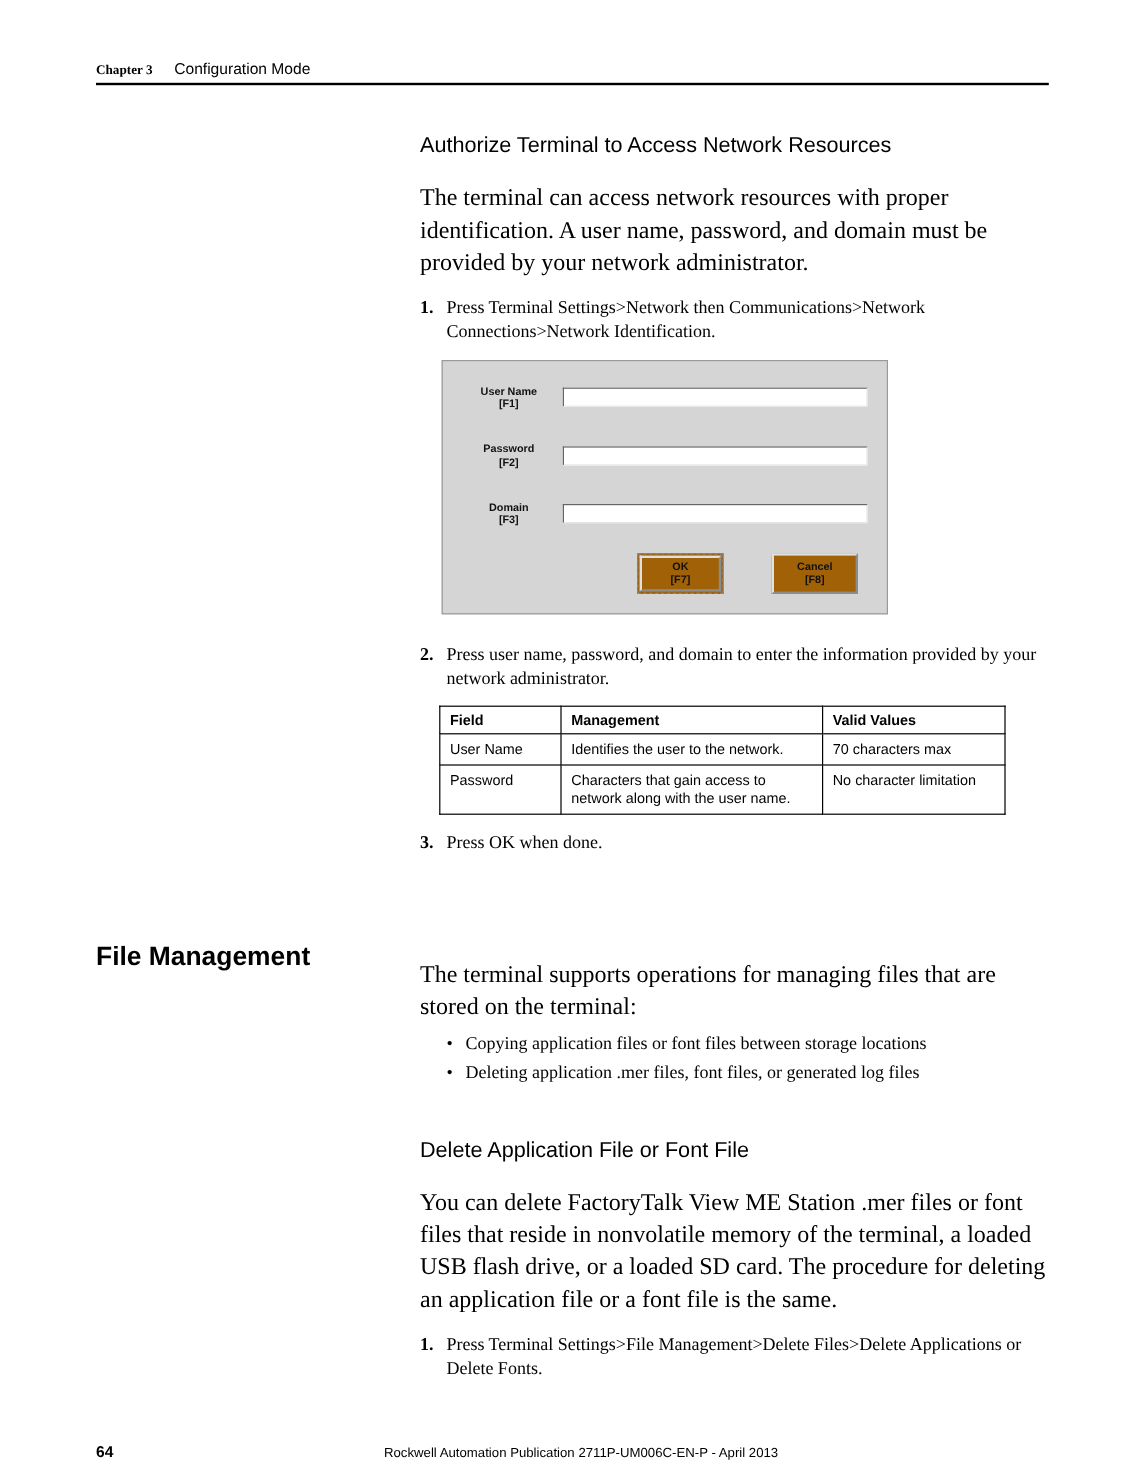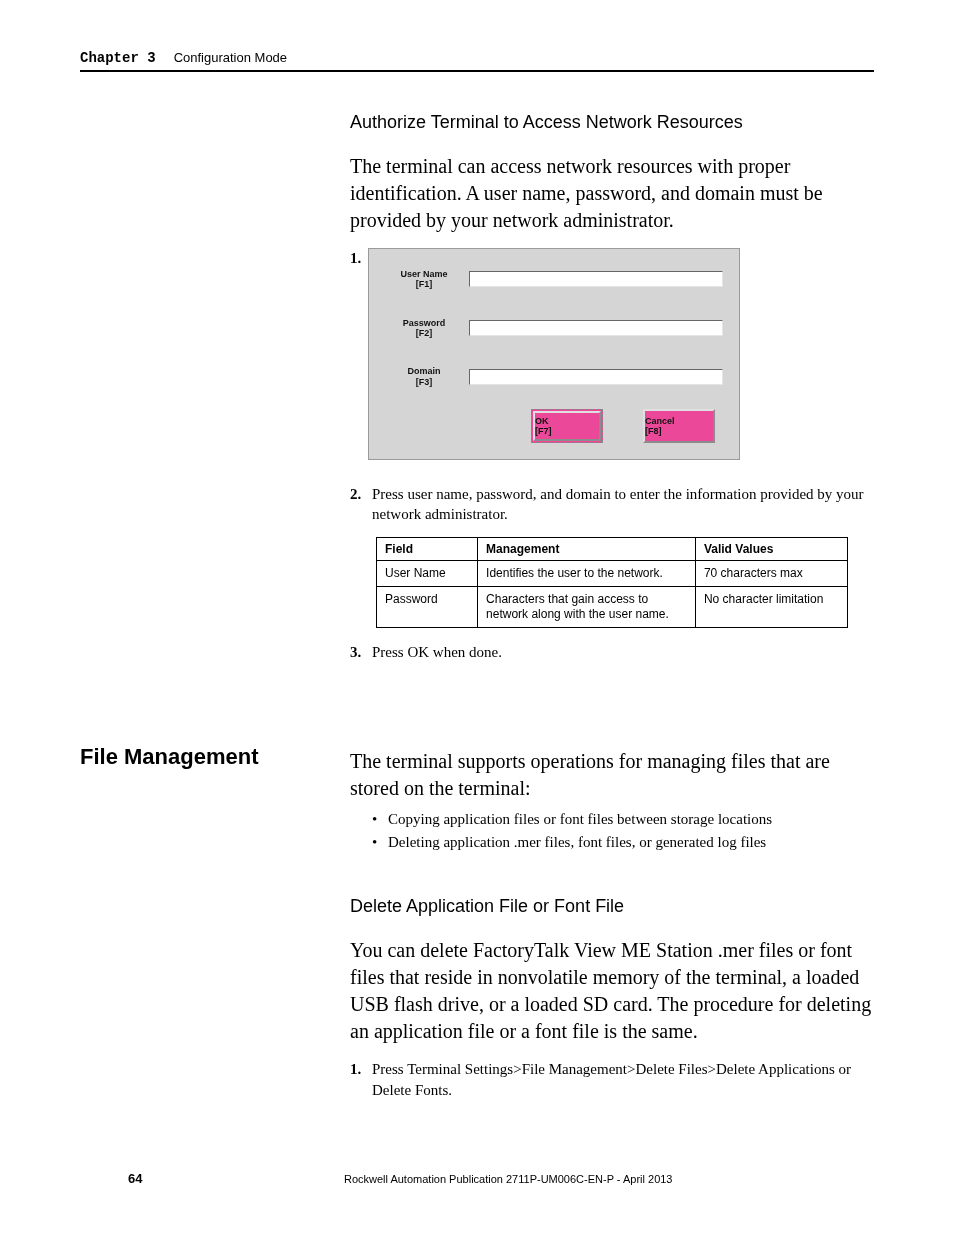--- a/index.html
+++ b/index.html
@@ -18,44 +18,44 @@
   }
   .header-row {
     display: flex;
     align-items: baseline;
     gap: 18px;
     border-bottom: 2px solid #000;
     padding-bottom: 4px;
     margin-bottom: 40px;
   }
   .chapter-label {
-    font-family: Liberation Mono, monospace;
-    font-weight: bold;
-    font-size: 14px;
+    font-family: Liberation Serif, serif;
+    font-weight: bold;
+    font-size: 11px;
   }
   .chapter-title {
     font-family: Arial, Helvetica, sans-serif;
     font-size: 13px;
   }
   .two-col {
     display: flex;
     gap: 20px;
   }
   .left-col {
     width: 250px;
     flex-shrink: 0;
   }
   .right-col {
     flex: 1;
   }
   .section-heading {
     font-family: Arial, Helvetica, sans-serif;
     font-weight: bold;
     font-size: 22px;
-    margin: 16px 0 16px 0;
+    margin: 5px 0 16px 0;
   }
   .subheading {
     font-family: Arial, Helvetica, sans-serif;
     font-weight: normal;
     font-size: 18px;
     margin: 0 0 20px 0;
   }
   .body-text {
     font-size: 20px;
     line-height: 1.35;
@@ -126,23 +126,24 @@
   .dialog-buttons {
     display: flex;
     justify-content: flex-end;
     gap: 40px;
     padding: 18px 24px 16px 92px;
   }
   .dialog-btn {
     width: 72px;
     height: 34px;
     border: 2px outset #e0e0e0;
-    background: #ec4899;
+    background: #a16207;
     font-size: 9px;
     line-height: 1.15;
+    text-align: center;
     display: flex;
     flex-direction: column;
     justify-content: center;
     font-weight: bold;
     color: #111;
     box-sizing: border-box;
   }
   .dialog-btn.ok {
     border: 1px dashed #888;
     padding: 1px;
@@ -152,21 +153,21 @@
     width: 100%;
     height: 100%;
     display: flex;
     flex-direction: column;
     justify-content: center;
     box-sizing: border-box;
   }
   table.param-table {
     border-collapse: collapse;
     width: 472px;
-    margin: 6px 0 14px 26px;
+    margin: 6px 0 14px 16px;
     font-family: Arial, Helvetica, sans-serif;
     font-size: 12px;
     border-radius: 20px;
   }
   table.param-table th {
     border: 1px solid #000;
     text-align: left;
     padding: 4px 8px;
     font-weight: bold;
     background: #fff;
@@ -175,27 +176,26 @@
     border: 1px solid #000;
     padding: 5px 8px;
     vertical-align: top;
     line-height: 1.25;
   }
   .col-field { width: 90px; }
   .col-desc { width: 225px; }
   .col-valid { width: 150px; }
   .footer {
     position: absolute;
-    bottom: 49px;
+    bottom: 18px;
     left: 80px;
     right: 80px;
     display: flex;
     align-items: baseline;
     font-family: Arial, Helvetica, sans-serif;
-    margin-left: 48px;
   }
   .footer .pnum {
     font-weight: bold;
     font-size: 13px;
   }
   .footer .pubinfo {
     flex: 1;
     text-align: center;
     font-size: 11px;
   }
@@ -211,21 +211,21 @@
     <span class="chapter-title">Configuration Mode</span>
   </div>
 
   <div class="two-col">
     <div class="left-col"></div>
     <div class="right-col">
       <h2 class="subheading">Authorize Terminal to Access Network Resources</h2>
       <p class="body-text">The terminal can access network resources with proper identification. A user name, password, and domain must be provided by your network administrator.</p>
 
       <ol class="numbered">
-        <li><span class="num">1.</span></li>
+        <li><span class="num">1.</span><span>Press Terminal Settings&gt;Network then Communications&gt;Network Connections&gt;Network Identification.</span></li>
       </ol>
 
       <div class="dialog">
         <div class="dialog-row">
           <div class="dialog-label" style="white-space:pre-line">User Name
 [F1]</div>
           <div class="dialog-input"></div>
         </div>
         <div class="dialog-row">
           <div class="dialog-label" style="white-space:pre-line">Password

